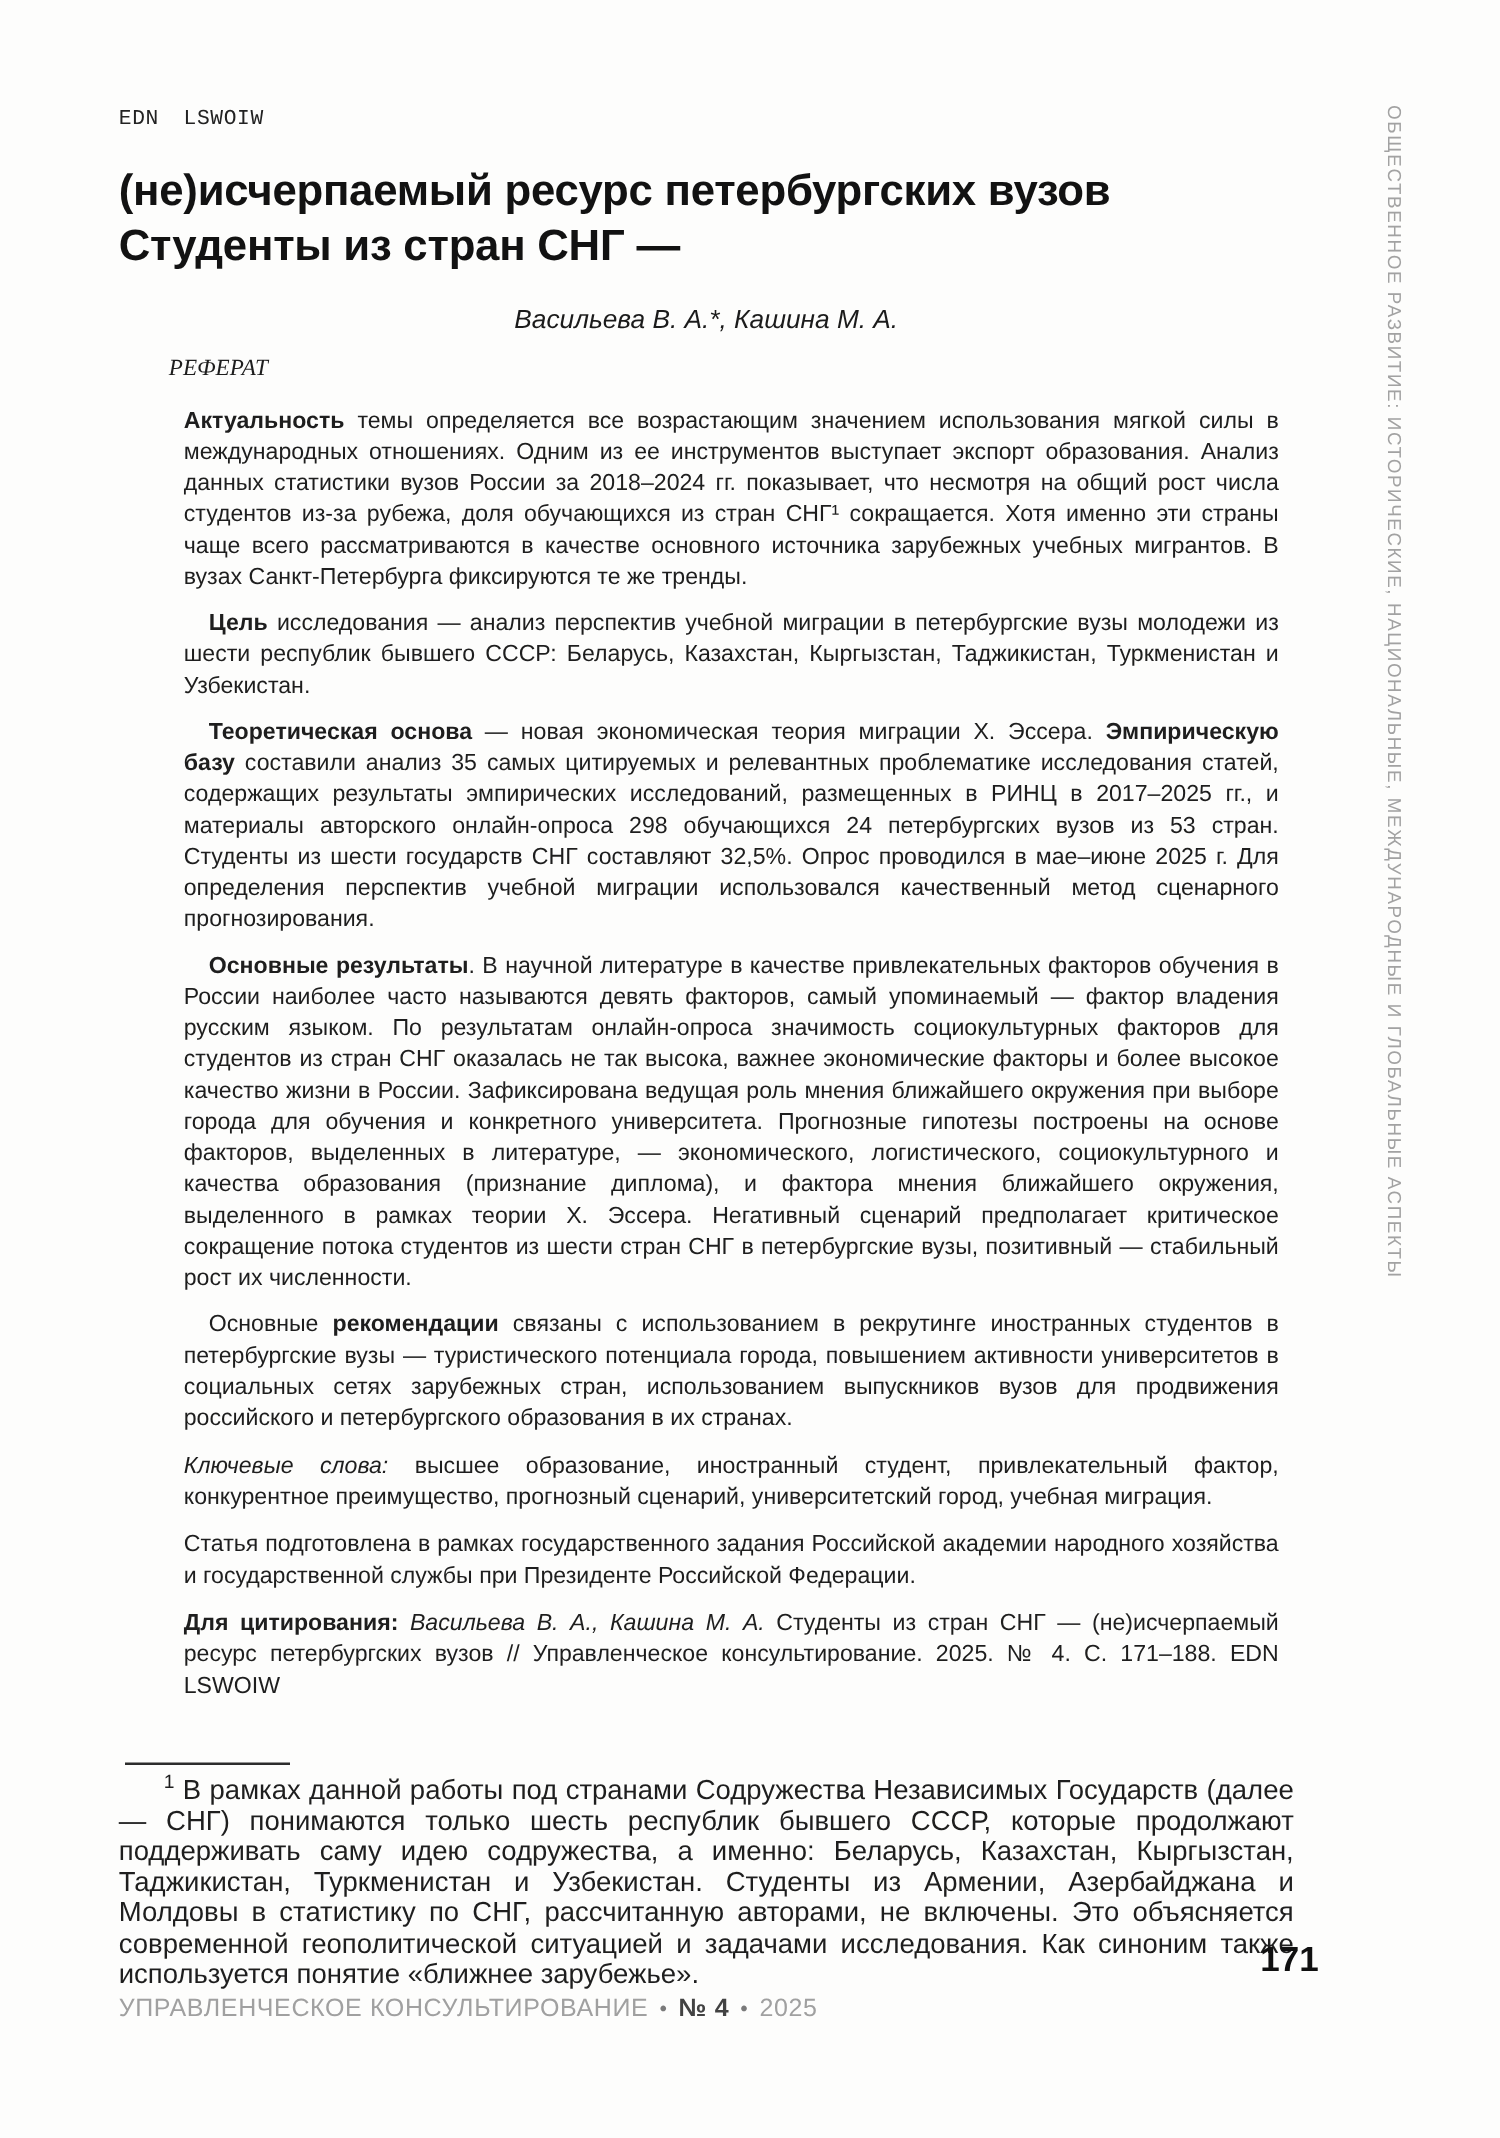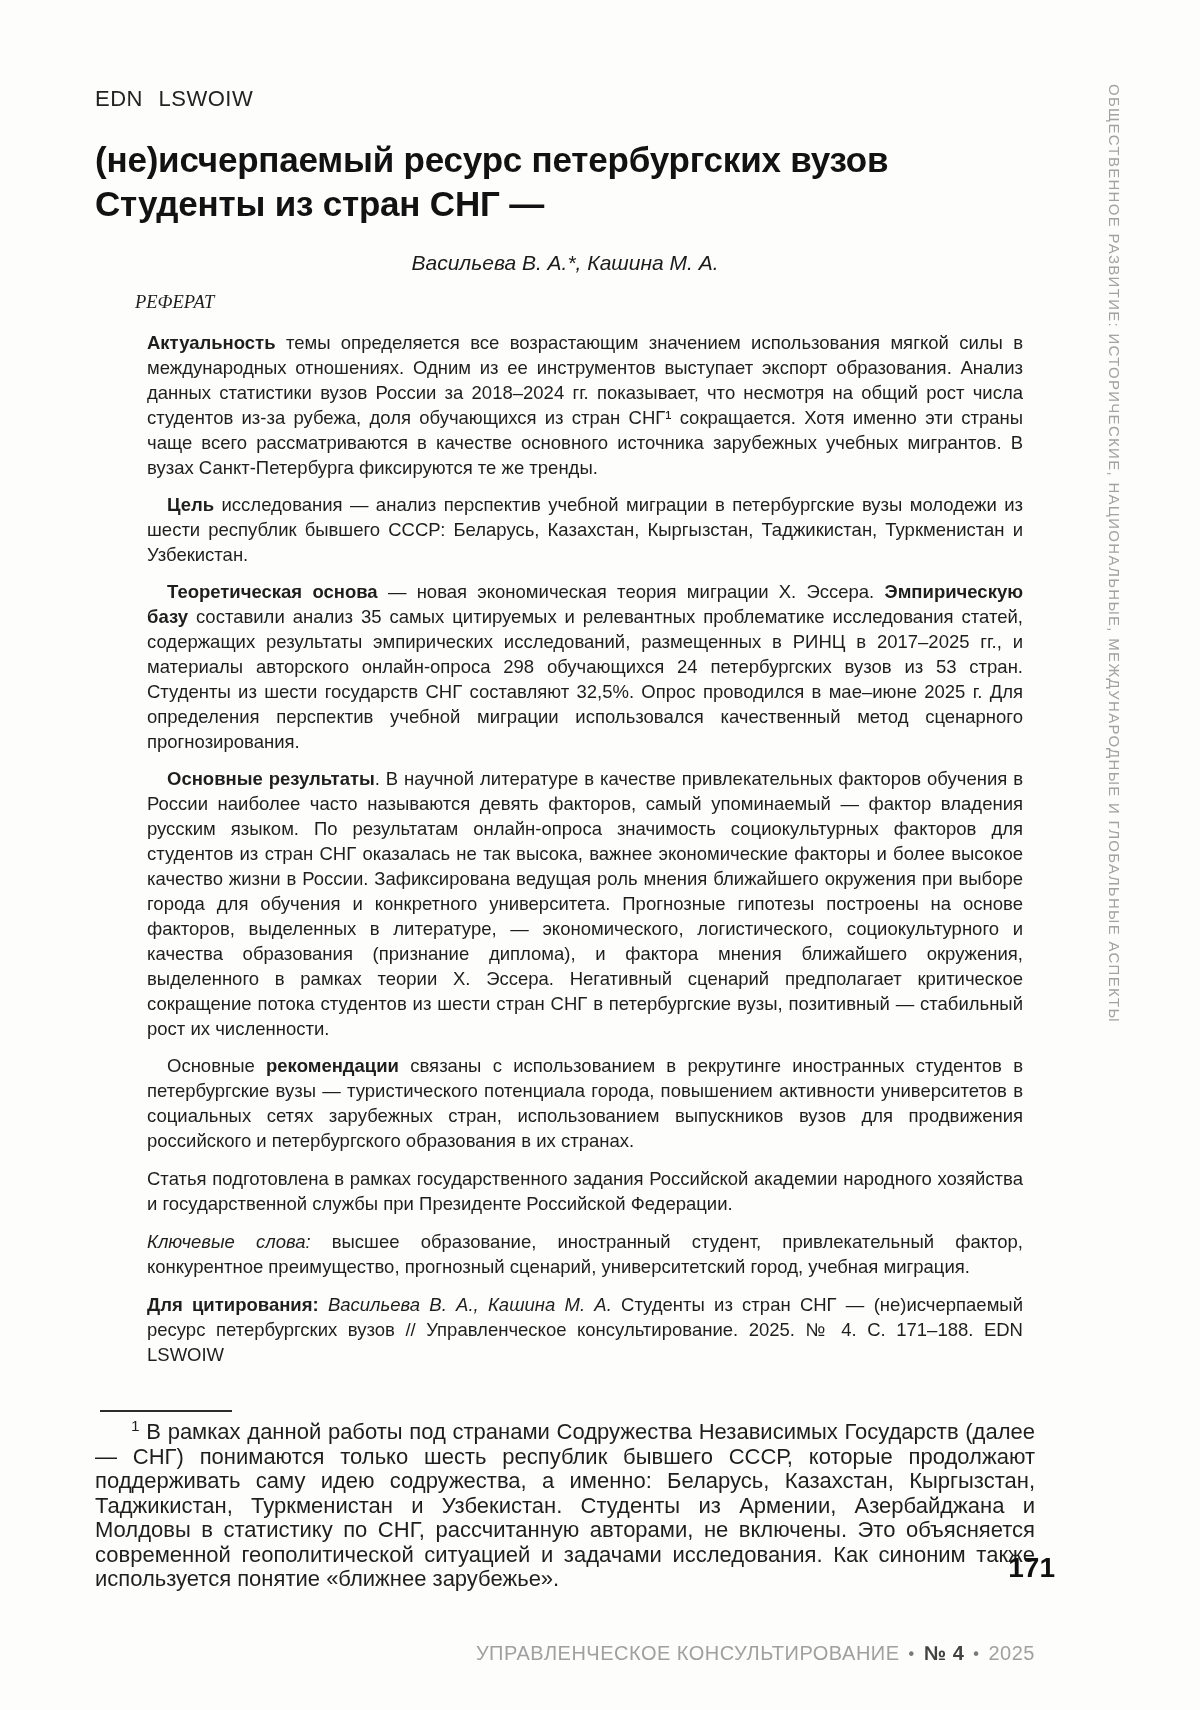--- a/index.html
+++ b/index.html
@@ -22,24 +22,25 @@
     letter-spacing: 1.3px;
     color: #a2a2a2;
   }
   .content {
     position: absolute;
     left: 95px;
     top: 86px;
     width: 940px;
   }
   .edn {
-    font-size: 22px;
+    font-size: 17px;
     letter-spacing: 0.5px;
     word-spacing: 9px;
     color: #222;
+    font-family: Liberation Mono, monospace;
   }
   .title {
     margin: 26px 0 0 0;
     font-size: 35px;
     font-weight: bold;
     line-height: 44px;
     letter-spacing: -0.2px;
     color: #121212;
   }
   .title-line { display: block; }
@@ -90,23 +91,23 @@
     text-align: justify;
     text-indent: 36px;
   }
   .footnote sup {
     font-size: 70%;
     line-height: 0;
   }
   .footer-center {
     position: absolute;
     left: 95px;
-    top: 1642px;
+    top: 1596px;
     width: 940px;
-    text-align: right;
+    text-align: left;
     font-size: 20px;
     letter-spacing: 0.5px;
     color: #a0a0a0;
   }
   .footer-bullet {
     color: #7a7a7a;
     font-weight: bold;
     font-size: 16px;
     vertical-align: 1px;
     padding: 0 3px;
@@ -149,23 +150,23 @@
       <p class="flush"><span class="b">Актуальность</span><span> темы определяется все возрастающим значением использования мягкой силы в международных отношениях. Одним из ее инструментов выступает экспорт образования. Анализ данных статистики вузов России за 2018–2024 гг. показывает, что несмотря на общий рост числа студентов из-за рубежа, доля обучающихся из стран СНГ¹ сокращается. Хотя именно эти страны чаще всего рассматриваются в качестве основного источника зарубежных учебных мигрантов. В вузах Санкт-Петербурга фиксируются те же тренды.</span></p>
 
       <p class="indent"><span class="b">Цель</span><span> исследования — анализ перспектив учебной миграции в петербургские вузы молодежи из шести республик бывшего СССР: Беларусь, Казахстан, Кыргызстан, Таджикистан, Туркменистан и Узбекистан.</span></p>
 
       <p class="indent"><span class="b">Теоретическая основа</span><span> — новая экономическая теория миграции Х. Эссера. </span><span class="b">Эмпирическую базу</span><span> составили анализ 35 самых цитируемых и релевантных проблематике исследования статей, содержащих результаты эмпирических исследований, размещенных в РИНЦ в 2017–2025 гг., и материалы авторского онлайн-опроса 298 обучающихся 24 петербургских вузов из 53 стран. Студенты из шести государств СНГ составляют 32,5%. Опрос проводился в мае–июне 2025 г. Для определения перспектив учебной миграции использовался качественный метод сценарного прогнозирования.</span></p>
 
       <p class="indent"><span class="b">Основные результаты</span><span>. В научной литературе в качестве привлекательных факторов обучения в России наиболее часто называются девять факторов, самый упоминаемый — фактор владения русским языком. По результатам онлайн-опроса значимость социокультурных факторов для студентов из стран СНГ оказалась не так высока, важнее экономические факторы и более высокое качество жизни в России. Зафиксирована ведущая роль мнения ближайшего окружения при выборе города для обучения и конкретного университета. Прогнозные гипотезы построены на основе факторов, выделенных в литературе, — экономического, логистического, социокультурного и качества образования (признание диплома), и фактора мнения ближайшего окружения, выделенного в рамках теории Х. Эссера. Негативный сценарий предполагает критическое сокращение потока студентов из шести стран СНГ в петербургские вузы, позитивный — стабильный рост их численности.</span></p>
 
       <p class="indent"><span>Основные </span><span class="b">рекомендации</span><span> связаны с использованием в рекрутинге иностранных студентов в петербургские вузы — туристического потенциала города, повышением активности университетов в социальных сетях зарубежных стран, использованием выпускников вузов для продвижения российского и петербургского образования в их странах.</span></p>
 
+      <p class="flush gap"><span class="i">Ключевые слова:</span><span> высшее образование, иностранный студент, привлекательный фактор, конкурентное преимущество, прогнозный сценарий, университетский город, учебная миграция.</span></p>
+
       <p class="flush gap">Статья подготовлена в рамках государственного задания Российской академии народного хозяйства и государственной службы при Президенте Российской Федерации.</p>
-
-      <p class="flush gap"><span class="i">Ключевые слова:</span><span> высшее образование, иностранный студент, привлекательный фактор, конкурентное преимущество, прогнозный сценарий, университетский город, учебная миграция.</span></p>
 
       <p class="flush gap"><span class="b">Для цитирования:</span><span class="i"> Васильева В. А., Кашина М. А.</span><span> Студенты из стран СНГ — (не)исчерпаемый ресурс петербургских вузов // Управленческое консультирование. 2025. № 4. С. 171–188. EDN LSWOIW</span></p>
     </div>
   </div>
 
   <div class="footnote-rule"></div>
 
   <div class="footnote"><sup>1</sup><span> В рамках данной работы под странами Содружества Независимых Государств (далее — СНГ) понимаются только шесть республик бывшего СССР, которые продолжают поддерживать саму идею содружества, а именно: Беларусь, Казахстан, Кыргызстан, Таджикистан, Туркменистан и Узбекистан. Студенты из Армении, Азербайджана и Молдовы в статистику по СНГ, рассчитанную авторами, не включены. Это объясняется современной геополитической ситуацией и задачами исследования. Как синоним также используется понятие «ближнее зарубежье».</span></div>
 
   <div class="footer-center">

